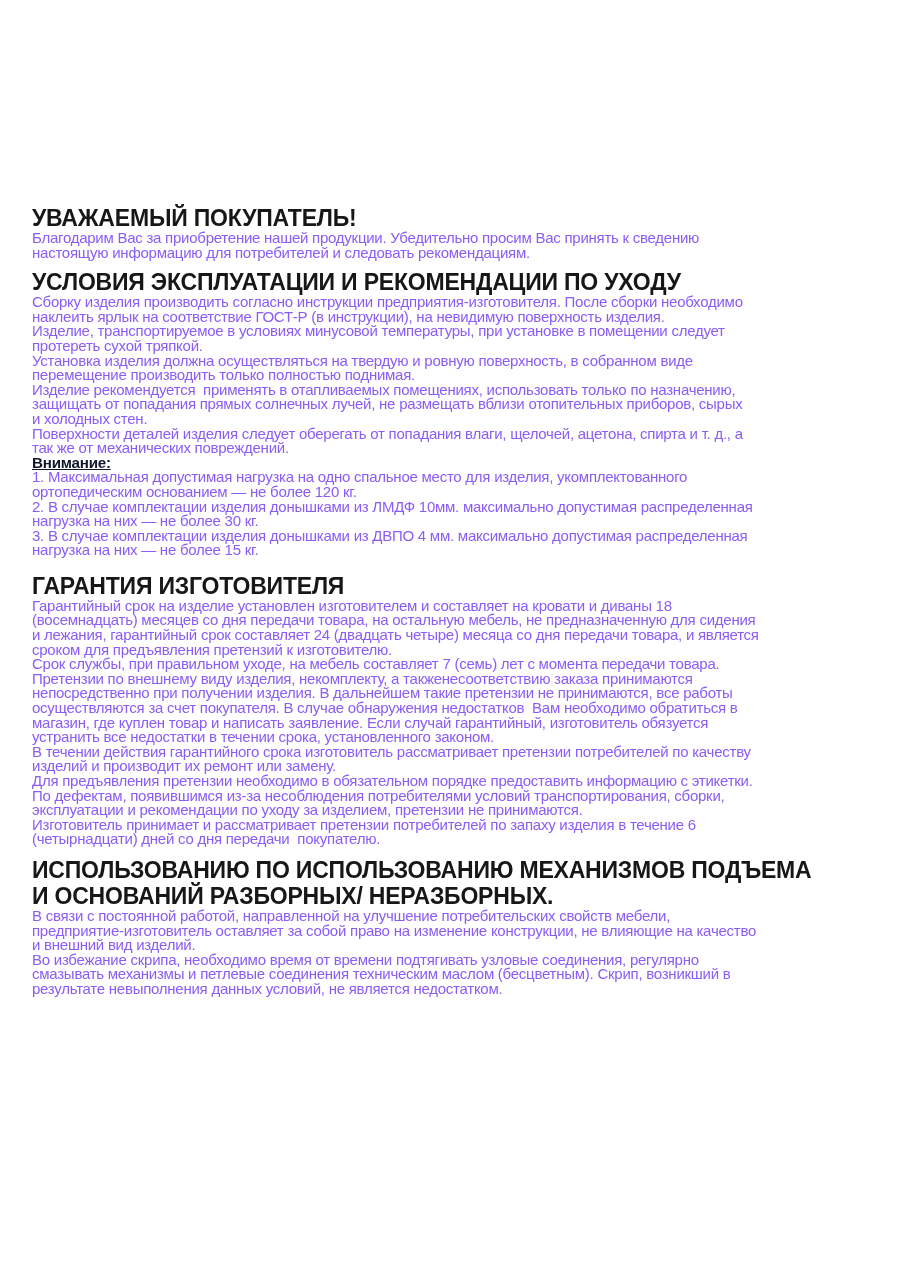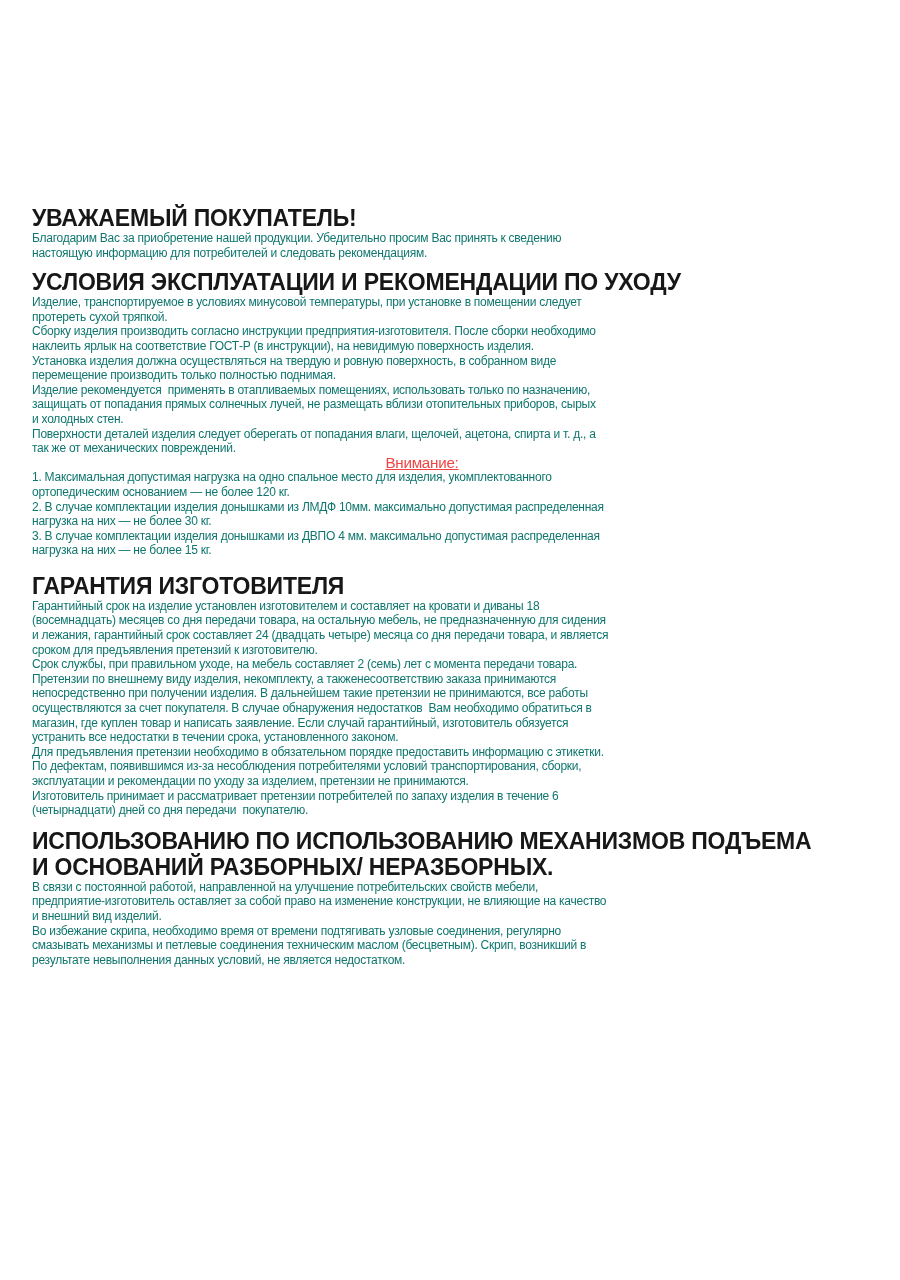--- a/index.html
+++ b/index.html
@@ -17,80 +17,81 @@
   .heading {
     font-family: "Liberation Sans", "DejaVu Sans", sans-serif;
     font-weight: bold;
     font-size: 23px;
     line-height: 26px;
     letter-spacing: -0.2px;
     color: #171717;
     white-space: pre-line;
   }
   .par {
-    font-size: 12px;
+    font-size: 15px;
     line-height: 14.6px;
     letter-spacing: -0.25px;
     white-space: pre;
-    color: #0f766e;
+    color: #8b5cf6;
   }
   .attention {
     font-size: 15.2px;
     line-height: 14.6px;
     letter-spacing: -0.25px;
     white-space: pre;
-    font-weight: normal;
+    font-weight: bold;
     text-decoration: underline;
-    color: #ef4444;
-    text-align: center;
+    color: #0f172a;
   }
   .gap-care { margin-top: 9px; }
   .gap-warranty { margin-top: 15px; }
   .gap-mech { margin-top: 10px; }
 </style>
 </head>
 <body>
 
 <div class="page">
 
   <h1 class="heading">УВАЖАЕМЫЙ ПОКУПАТЕЛЬ!</h1>
   <p class="par">Благодарим Вас за приобретение нашей продукции. Убедительно просим Вас принять к сведению
 настоящую информацию для потребителей и следовать рекомендациям.</p>
 
   <h1 class="heading gap-care">УСЛОВИЯ ЭКСПЛУАТАЦИИ И РЕКОМЕНДАЦИИ ПО УХОДУ</h1>
+  <p class="par">Сборку изделия производить согласно инструкции предприятия-изготовителя. После сборки необходимо
+наклеить ярлык на соответствие ГОСТ-Р (в инструкции), на невидимую поверхность изделия.</p>
   <p class="par">Изделие, транспортируемое в условиях минусовой температуры, при установке в помещении следует
 протереть сухой тряпкой.</p>
-  <p class="par">Сборку изделия производить согласно инструкции предприятия-изготовителя. После сборки необходимо
-наклеить ярлык на соответствие ГОСТ-Р (в инструкции), на невидимую поверхность изделия.</p>
   <p class="par">Установка изделия должна осуществляться на твердую и ровную поверхность, в собранном виде
 перемещение производить только полностью поднимая.</p>
   <p class="par">Изделие рекомендуется  применять в отапливаемых помещениях, использовать только по назначению,
 защищать от попадания прямых солнечных лучей, не размещать вблизи отопительных приборов, сырых
 и холодных стен.</p>
   <p class="par">Поверхности деталей изделия следует оберегать от попадания влаги, щелочей, ацетона, спирта и т. д., а
 так же от механических повреждений.</p>
   <p class="attention">Внимание:</p>
   <p class="par">1. Максимальная допустимая нагрузка на одно спальное место для изделия, укомплектованного
 ортопедическим основанием — не более 120 кг.</p>
   <p class="par">2. В случае комплектации изделия донышками из ЛМДФ 10мм. максимально допустимая распределенная
 нагрузка на них — не более 30 кг.</p>
   <p class="par">3. В случае комплектации изделия донышками из ДВПО 4 мм. максимально допустимая распределенная
 нагрузка на них — не более 15 кг.</p>
 
   <h1 class="heading gap-warranty">ГАРАНТИЯ ИЗГОТОВИТЕЛЯ</h1>
   <p class="par">Гарантийный срок на изделие установлен изготовителем и составляет на кровати и диваны 18
 (восемнадцать) месяцев со дня передачи товара, на остальную мебель, не предназначенную для сидения
 и лежания, гарантийный срок составляет 24 (двадцать четыре) месяца со дня передачи товара, и является
 сроком для предъявления претензий к изготовителю.</p>
-  <p class="par">Срок службы, при правильном уходе, на мебель составляет 2 (семь) лет с момента передачи товара.</p>
+  <p class="par">Срок службы, при правильном уходе, на мебель составляет 7 (семь) лет с момента передачи товара.</p>
   <p class="par">Претензии по внешнему виду изделия, некомплекту, а такженесоответствию заказа принимаются
 непосредственно при получении изделия. В дальнейшем такие претензии не принимаются, все работы
 осуществляются за счет покупателя. В случае обнаружения недостатков  Вам необходимо обратиться в
 магазин, где куплен товар и написать заявление. Если случай гарантийный, изготовитель обязуется
 устранить все недостатки в течении срока, установленного законом.</p>
+  <p class="par">В течении действия гарантийного срока изготовитель рассматривает претензии потребителей по качеству
+изделий и производит их ремонт или замену.</p>
   <p class="par">Для предъявления претензии необходимо в обязательном порядке предоставить информацию с этикетки.</p>
   <p class="par">По дефектам, появившимся из-за несоблюдения потребителями условий транспортирования, сборки,
 эксплуатации и рекомендации по уходу за изделием, претензии не принимаются.</p>
   <p class="par">Изготовитель принимает и рассматривает претензии потребителей по запаху изделия в течение 6
 (четырнадцати) дней со дня передачи  покупателю.</p>
 
   <h1 class="heading gap-mech">ИСПОЛЬЗОВАНИЮ ПО ИСПОЛЬЗОВАНИЮ МЕХАНИЗМОВ ПОДЪЕМА
 И ОСНОВАНИЙ РАЗБОРНЫХ/ НЕРАЗБОРНЫХ.</h1>
   <p class="par">В связи с постоянной работой, направленной на улучшение потребительских свойств мебели,
 предприятие-изготовитель оставляет за собой право на изменение конструкции, не влияющие на качество

